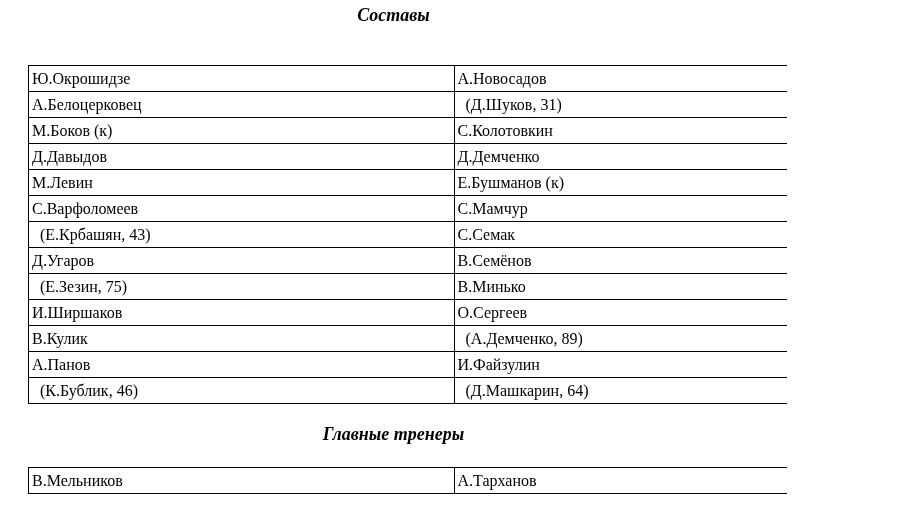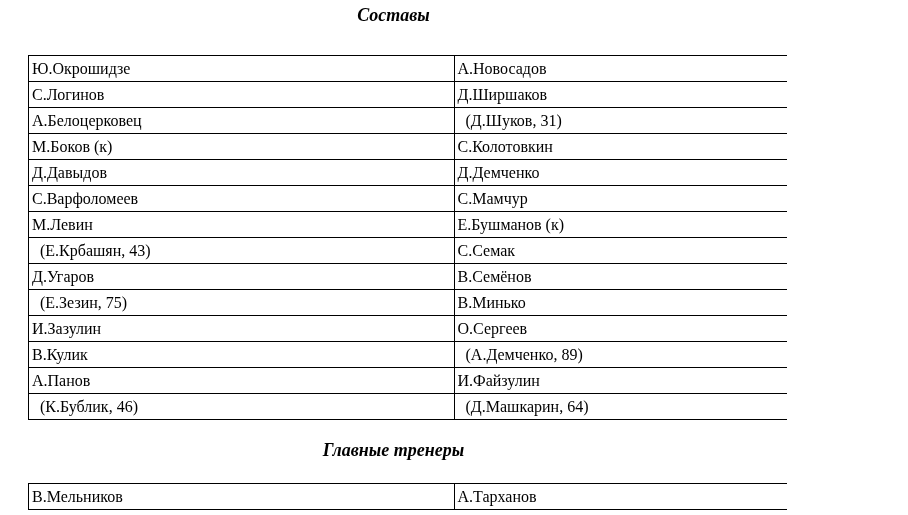--- a/index.html
+++ b/index.html
@@ -39,77 +39,73 @@
     border: 1px solid #000;
     width: 50%;
     height: 25px;
     padding: 0 3px;
     font-size: 16px;
     line-height: 18px;
     vertical-align: middle;
     white-space: pre-wrap;
     overflow: hidden;
   }
-  .lineups-table { margin-top: 30px; }
+  .lineups-table { margin-top: 40px; }
   .coaches-table { margin-top: 23px; }
   .coaches-table td {
     height: 24px;
   }
 </style>
 </head>
 <body>
 
 <div class="page">
 
   <div class="section-title title-lineups">Составы</div>
 
   <table class="doc-table lineups-table">
     <tbody>
       <tr>
         <td>Ю.Окрошидзе</td>
         <td>А.Новосадов</td>
       </tr>
       <tr>
-        <td>С.Логинов</td>
-        <td>Д.Ширшаков</td>
-      </tr>
-      <tr>
         <td>А.Белоцерковец</td>
         <td>  (Д.Шуков, 31)</td>
       </tr>
       <tr>
         <td>М.Боков (к)</td>
         <td>С.Колотовкин</td>
       </tr>
       <tr>
         <td>Д.Давыдов</td>
         <td>Д.Демченко</td>
       </tr>
       <tr>
+        <td>М.Левин</td>
+        <td>Е.Бушманов (к)</td>
+      </tr>
+      <tr>
         <td>С.Варфоломеев</td>
         <td>С.Мамчур</td>
-      </tr>
-      <tr>
-        <td>М.Левин</td>
-        <td>Е.Бушманов (к)</td>
       </tr>
       <tr>
         <td>  (Е.Крбашян, 43)</td>
         <td>С.Семак</td>
       </tr>
       <tr>
         <td>Д.Угаров</td>
         <td>В.Семёнов</td>
       </tr>
       <tr>
         <td>  (Е.Зезин, 75)</td>
         <td>В.Минько</td>
       </tr>
       <tr>
-        <td>И.Зазулин</td>
+        <td>И.Ширшаков</td>
         <td>О.Сергеев</td>
       </tr>
       <tr>
         <td>В.Кулик</td>
         <td>  (А.Демченко, 89)</td>
       </tr>
       <tr>
         <td>А.Панов</td>
         <td>И.Файзулин</td>
       </tr>

